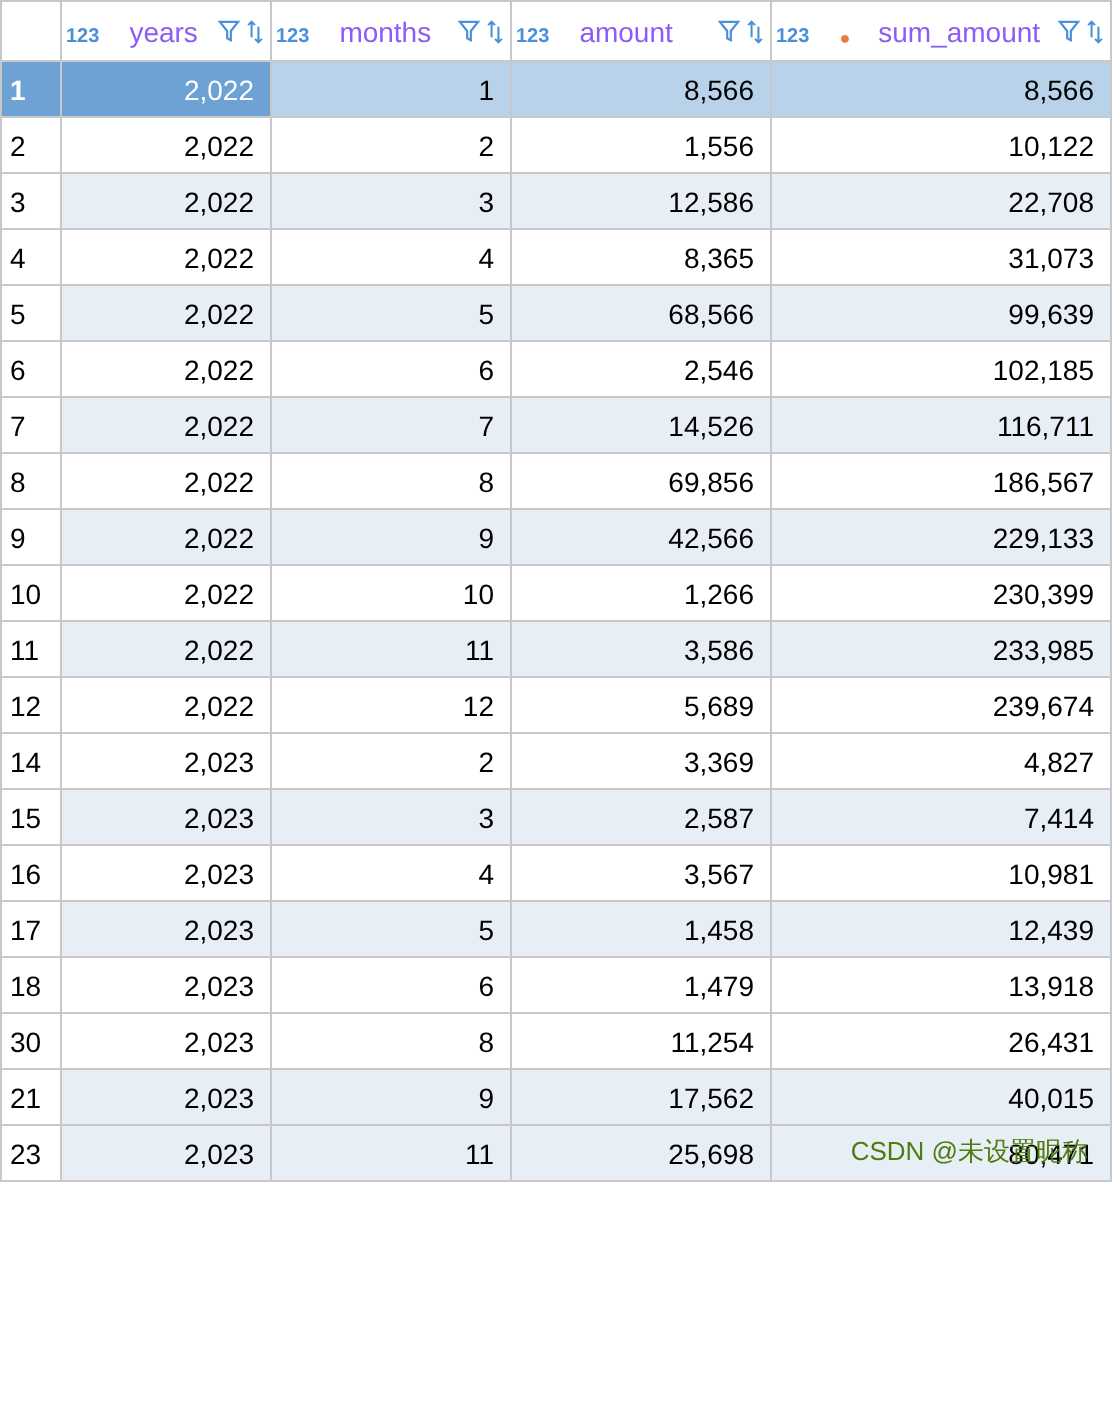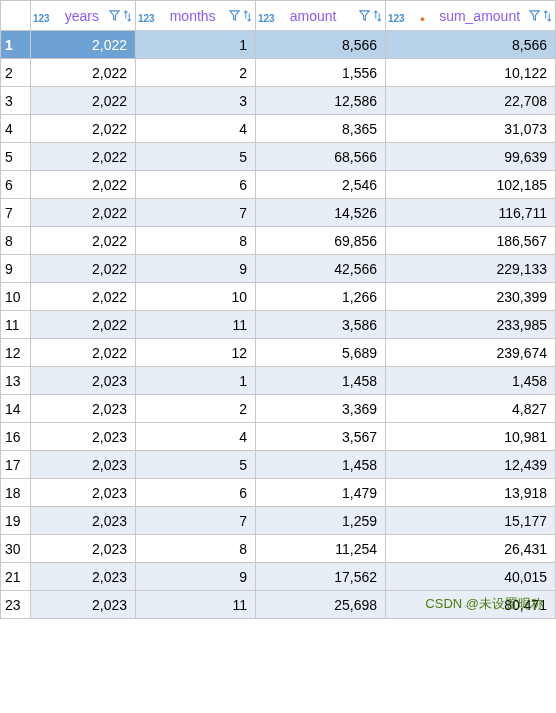--- a/index.html
+++ b/index.html
@@ -294,61 +294,54 @@
           <td>3,586</td>
           <td>233,985</td>
         </tr>
         <tr class="even">
           <td class="rownum">12</td>
           <td>2,022</td>
           <td>12</td>
           <td>5,689</td>
           <td>239,674</td>
         </tr>
-        <tr class="odd">
-          <td class="rownum">13</td>
-          <td>2,023</td>
-          <td>1</td>
-          <td>1,458</td>
-          <td>1,458</td>
-        </tr>
         <tr class="even">
           <td class="rownum">14</td>
           <td>2,023</td>
           <td>2</td>
           <td>3,369</td>
           <td>4,827</td>
         </tr>
+        <tr class="odd">
+          <td class="rownum">15</td>
+          <td>2,023</td>
+          <td>3</td>
+          <td>2,587</td>
+          <td>7,414</td>
+        </tr>
         <tr class="even">
           <td class="rownum">16</td>
           <td>2,023</td>
           <td>4</td>
           <td>3,567</td>
           <td>10,981</td>
         </tr>
         <tr class="odd">
           <td class="rownum">17</td>
           <td>2,023</td>
           <td>5</td>
           <td>1,458</td>
           <td>12,439</td>
         </tr>
         <tr class="even">
           <td class="rownum">18</td>
           <td>2,023</td>
           <td>6</td>
           <td>1,479</td>
           <td>13,918</td>
-        </tr>
-        <tr class="odd">
-          <td class="rownum">19</td>
-          <td>2,023</td>
-          <td>7</td>
-          <td>1,259</td>
-          <td>15,177</td>
         </tr>
         <tr class="even">
           <td class="rownum">30</td>
           <td>2,023</td>
           <td>8</td>
           <td>11,254</td>
           <td>26,431</td>
         </tr>
         <tr class="odd">
           <td class="rownum">21</td>

